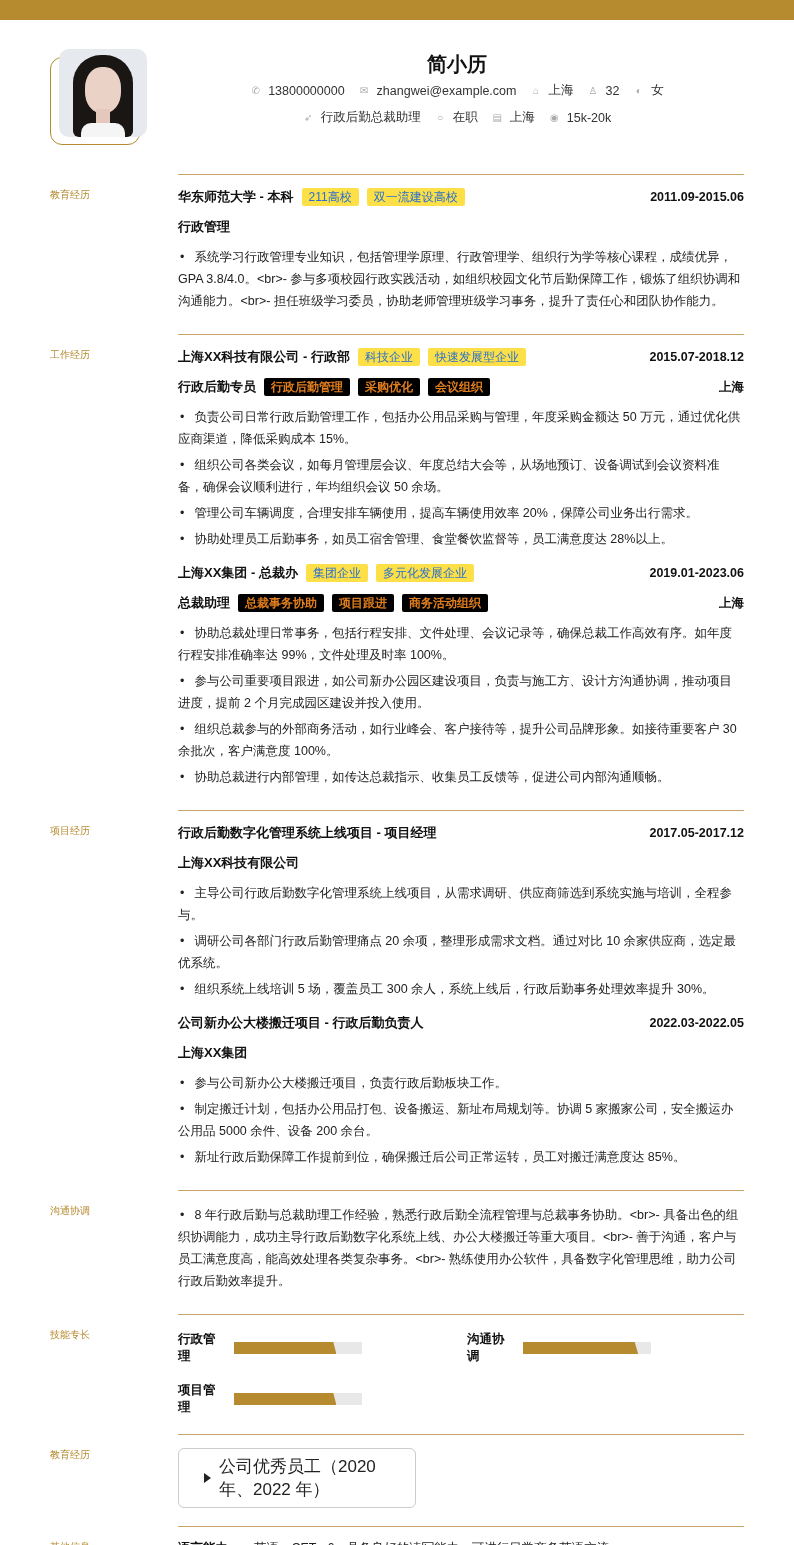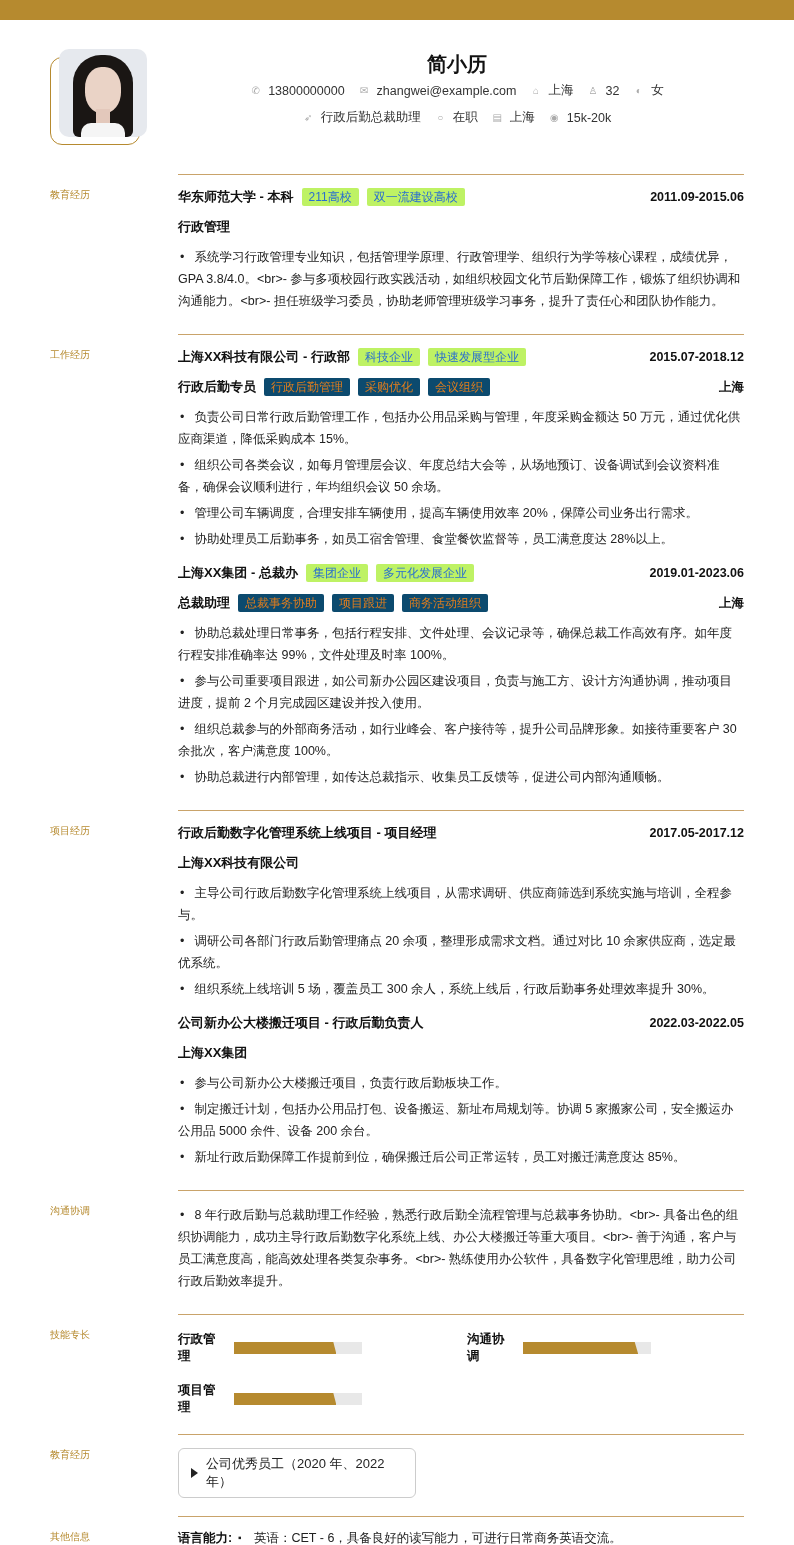--- a/index.html
+++ b/index.html
@@ -21,37 +21,37 @@
   .ico { display: inline-block; width: 11px; height: 11px; color: #aaa; font-size: 10px; line-height: 11px; text-align: center; }
 
   .section { display: flex; padding: 0 50px; }
   .sec-title { width: 128px; color: #b68a2f; font-size: 10px; padding-top: 14px; flex-shrink: 0; }
   .sec-body { flex: 1; border-top: 1px solid #c9a36a; padding-top: 13px; padding-bottom: 18px; }
   .row { display: flex; align-items: center; justify-content: space-between; height: 18px; }
   .row-left { display: flex; align-items: center; gap: 8px; }
   .strong { font-weight: bold; font-size: 13px; color: #111; }
   .date { font-weight: bold; font-size: 12.5px; color: #111; }
   .tag { font-size: 12px; padding: 1px 7px; border-radius: 2px; line-height: 16px; }
-  .tag.blue { background: #bef264; color: #2a6fcf; }
-  .tag.orange { background: #0c4a6e; color: #e07d1d; }
+  .tag.blue { background: #fde047; color: #2a6fcf; }
+  .tag.orange { background: #000000; color: #e07d1d; font-weight: bold; }
   .sub { margin-top: 12px; }
   ul.bullets { list-style: none; margin-top: 10px; }
   ul.bullets li { position: relative; padding-left: 18px; font-size: 12.5px; line-height: 22px; color: #222; text-indent: 0; margin-bottom: 4px; }
   ul.bullets li.wrap { padding-left: 0; text-indent: 0; }
   ul.bullets li::before { content: "•"; position: absolute; left: 2px; top: 0; color: #222; }
   ul.bullets li.wrap::before { position: static; margin-right: 10px; margin-left: 2px; }
   .entry + .entry { margin-top: 14px; }
 
   .skills { display: grid; grid-template-columns: 289px 1fr; row-gap: 17px; padding-top: 3px; }
   .skill { display: flex; align-items: center; gap: 8px; }
   .skill-label { font-weight: bold; font-size: 12.5px; width: 48px; color: #111; }
   .skill-bar { width: 128px; height: 12px; background: #e8e8e8; position: relative; overflow: hidden; }
   .skill-fill { position: absolute; left: 0; top: 0; bottom: 0; background: #b68a2f; clip-path: polygon(0 0, 97% 0, 100% 100%, 0 100%); }
 
-  .award { display: inline-flex; align-items: center; gap: 8px; border: 1px solid #ccc; border-radius: 6px; padding: 6px 12px; font-size: 13px; width: 238px; }
+  .award { display: inline-flex; align-items: center; gap: 8px; border: 1px solid #ccc; border-radius: 6px; padding: 6px 25px; font-size: 17px; width: 238px; }
   .tri { width: 0; height: 0; border-left: 7px solid #222; border-top: 5px solid transparent; border-bottom: 5px solid transparent; }
 
   .other { display: flex; font-size: 12.5px; }
   .other-label { font-weight: bold; width: 58px; flex-shrink: 0; line-height: 22px; color: #111; }
   .other ul { list-style: none; }
   .other li { position: relative; padding-left: 18px; line-height: 22px; margin-bottom: 4px; }
   .other li::before { content: "▪"; position: absolute; left: 2px; top: 0; font-size: 10px; }
 </style>
 </head>
 <body>

